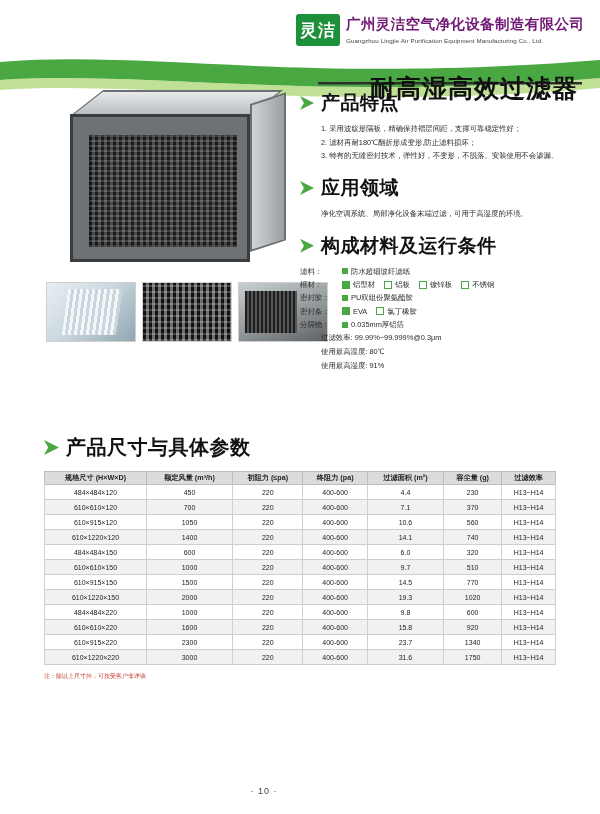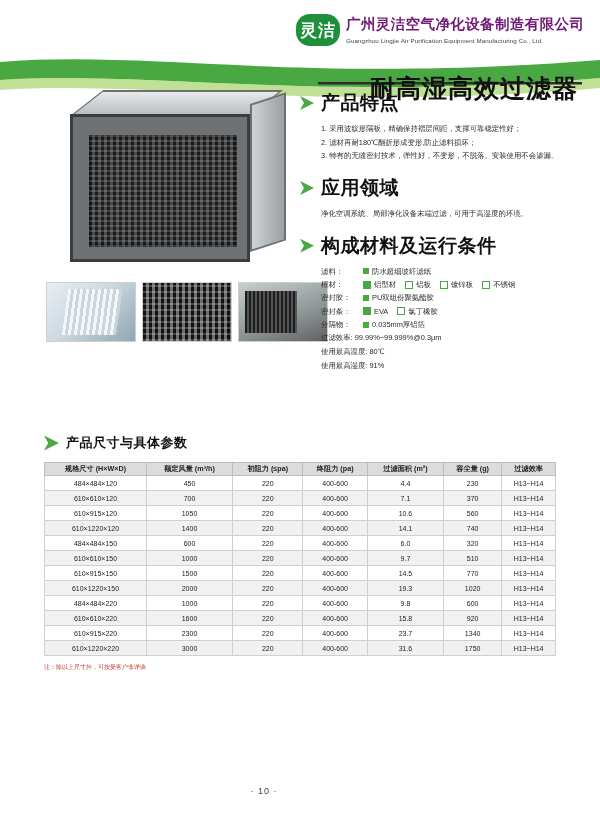--- a/index.html
+++ b/index.html
@@ -25,21 +25,21 @@
     position: absolute;
     left: 296px;
     top: 14px;
     display: flex;
     align-items: center;
   }
   .logo-mark {
     width: 44px;
     height: 32px;
     background: #1e8f3a;
-    border-radius: 14px;
+    border-radius: 3px;
     color: #ffffff;
     font-size: 17px;
     font-weight: bold;
     display: flex;
     align-items: center;
     justify-content: center;
     letter-spacing: 1px;
     margin-right: 6px;
   }
   .company-cn {
@@ -216,21 +216,20 @@
     color: #2b2b2b;
     margin-left: 21px;
   }
   .body-text p { margin: 0; }
 
   .mat-row {
     display: flex;
     align-items: flex-start;
     font-size: 7.4px;
     line-height: 1.8;
-    margin-left: 21px;
     color: #2b2b2b;
   }
   .mat-label { width: 42px; flex: none; }
   .opt {
     display: inline-flex;
     align-items: center;
     margin-right: 9px;
   }
   .chk {
     width: 6px;
@@ -262,21 +261,21 @@
     top: 434px;
     width: 600px;
   }
   .table-head {
     display: flex;
     align-items: center;
     margin-left: 44px;
     margin-bottom: 10px;
   }
   .table-head .arrow { width: 15px; height: 15px; }
-  .table-head .sec-title { font-size: 13px; }
+  .table-head .sec-title { font-size: 20px; }
 
   table.spec {
     border-collapse: collapse;
     margin: 0 auto;
     width: 512px;
     font-size: 7px;
     color: #222;
   }
   table.spec th {
     background: #dcdcdc;

